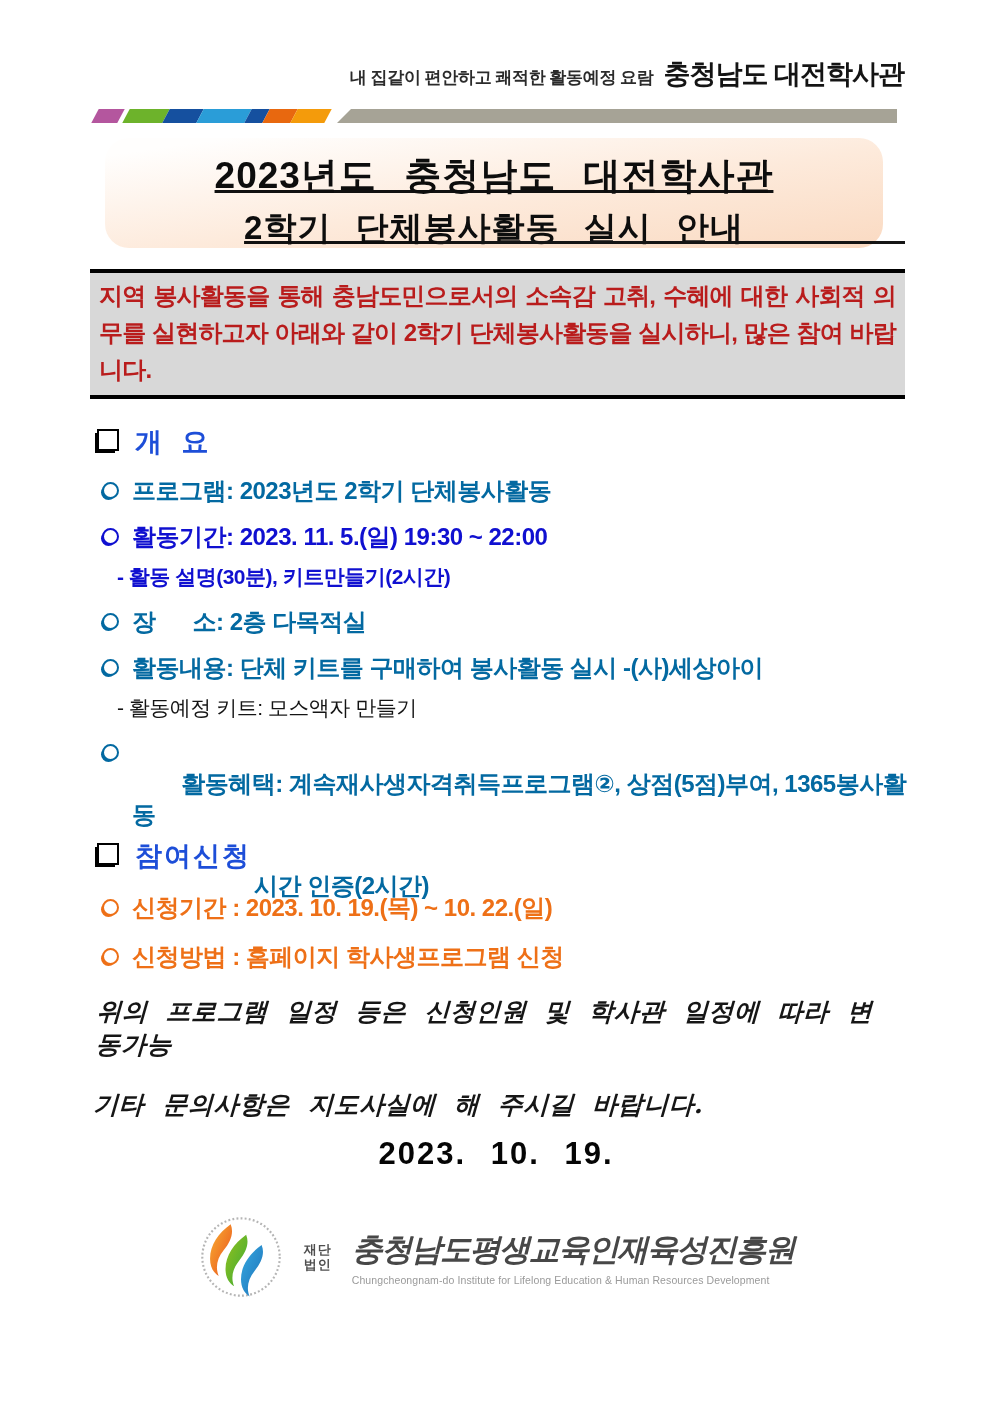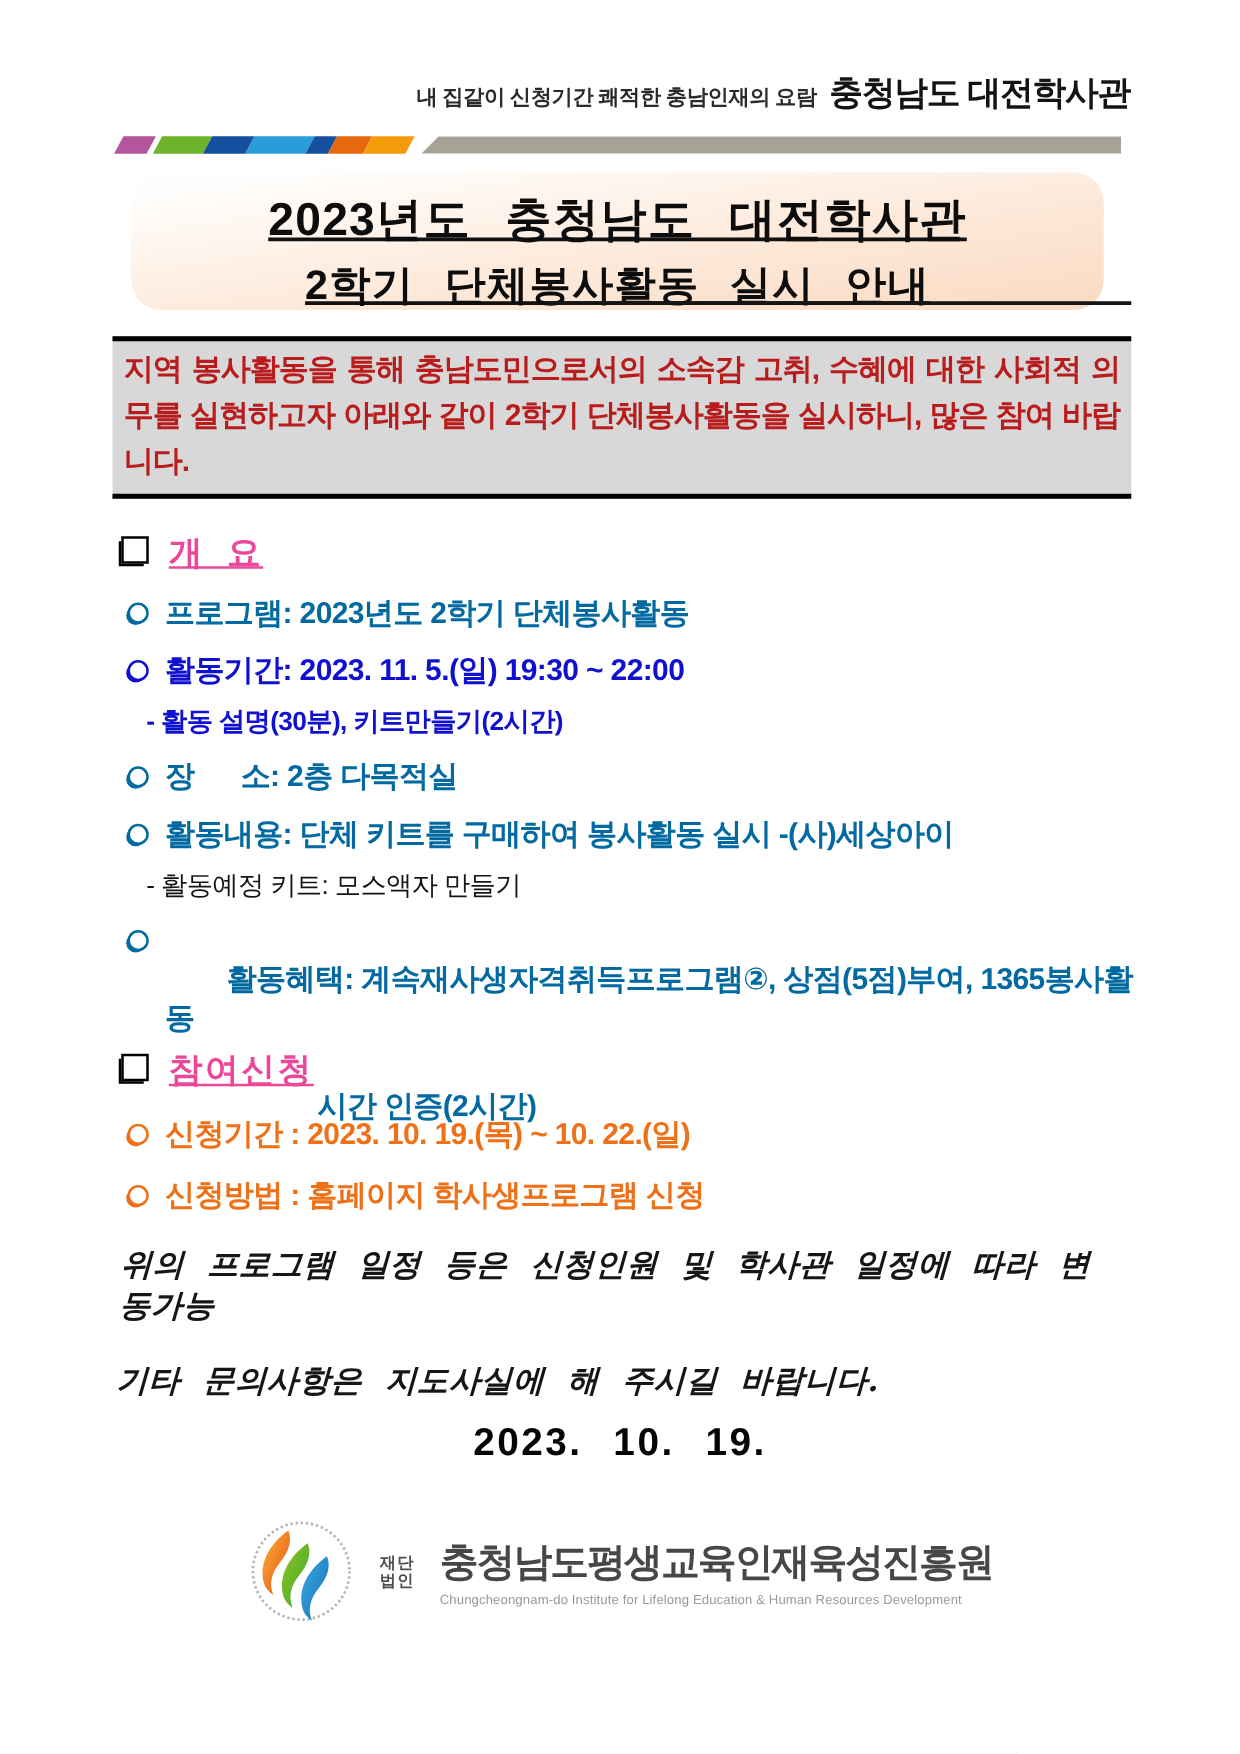--- a/index.html
+++ b/index.html
@@ -42,21 +42,21 @@
     position:absolute; left:90px; top:269px; width:797px;
     background:#d8d8d8; border-top:4px solid #000; border-bottom:4px solid #000;
     padding:4px 9px 7px 9px;
     font-size:24px; font-weight:800; line-height:37px; letter-spacing:-0.8px;
     text-align:justify; white-space:pre-wrap; color:#b91c1c;
   }
   
   .section{position:absolute; left:95px; width:812px;}
   .sec-overview{top:424px;}
   .sec-apply{top:838px;}
-  .sec-head{display:flex; align-items:flex-start; font-size:27px; font-weight:900; color:#ec4899;text-decoration:underline;}
+  .sec-head{display:flex; align-items:flex-start; font-size:27px; font-weight:900; color:#1d4ed8;}
   .sq-bullet{
     width:18px; height:18px; border:2.5px solid #000; background:#fff;
     box-shadow:-3px 3px 0 -1px #000; margin:5px 16px 0 2px; flex:0 0 auto;
   }
   .sec-head .sec-title{letter-spacing:2px; word-spacing:8px;}
   .item{display:flex; align-items:flex-start; margin-top:15px; font-size:24px; font-weight:600; letter-spacing:-0.5px; color:#0369a1;}
   .item .txt{white-space:pre-wrap; line-height:31px;}
   .c-bullet{
     width:13px; height:13px; border:2.5px solid currentColor; border-radius:50%;
     background:#fff; box-shadow:-2px 2px 0 -1px currentColor;
@@ -80,30 +80,30 @@
   
   .date{
     position:absolute; left:0; top:1136px; width:100%;
     text-align:center; font-size:31px; font-weight:900; letter-spacing:2px; word-spacing:14px; color:#050505;
   }
   
   .footer{position:absolute; left:0; top:1214px; width:100%; display:flex; justify-content:center; align-items:center; gap:20px;}
   .logo-mark{width:86px; height:86px; flex:0 0 auto;}
   .org-prefix{font-size:13px; font-weight:700; color:#4f4f4f; line-height:15px; text-align:center; letter-spacing:1px;}
   .org-block{display:flex; flex-direction:column;}
-  .org-name{font-size:31px; font-weight:900; color:#474747; letter-spacing:-1.5px;}
+  .org-name{font-size:31px; font-weight:900; color:#474747; letter-spacing:-1.5px;font-style:italic;}
   .org-en{font-size:10.5px; color:#9a9a9a; margin-top:3px; letter-spacing:0.1px;}
 </style>
 </head>
 <body>
 
 <div class="page">
 
   <div class="hdr">
-    <span class="slogan">내 집같이 신청기간 쾌적한 충남인재의 요람</span>
+    <span class="slogan">내 집같이 편안하고 쾌적한 활동예정 요람</span>
     <span class="brand">충청남도 대전학사관</span>
   </div>
 
   <div class="strip">
     <div class="seg s-magenta"></div>
     <div class="seg s-green"></div>
     <div class="seg s-dblue1"></div>
     <div class="seg s-lblue"></div>
     <div class="seg s-dblue2"></div>
     <div class="seg s-orange"></div>

